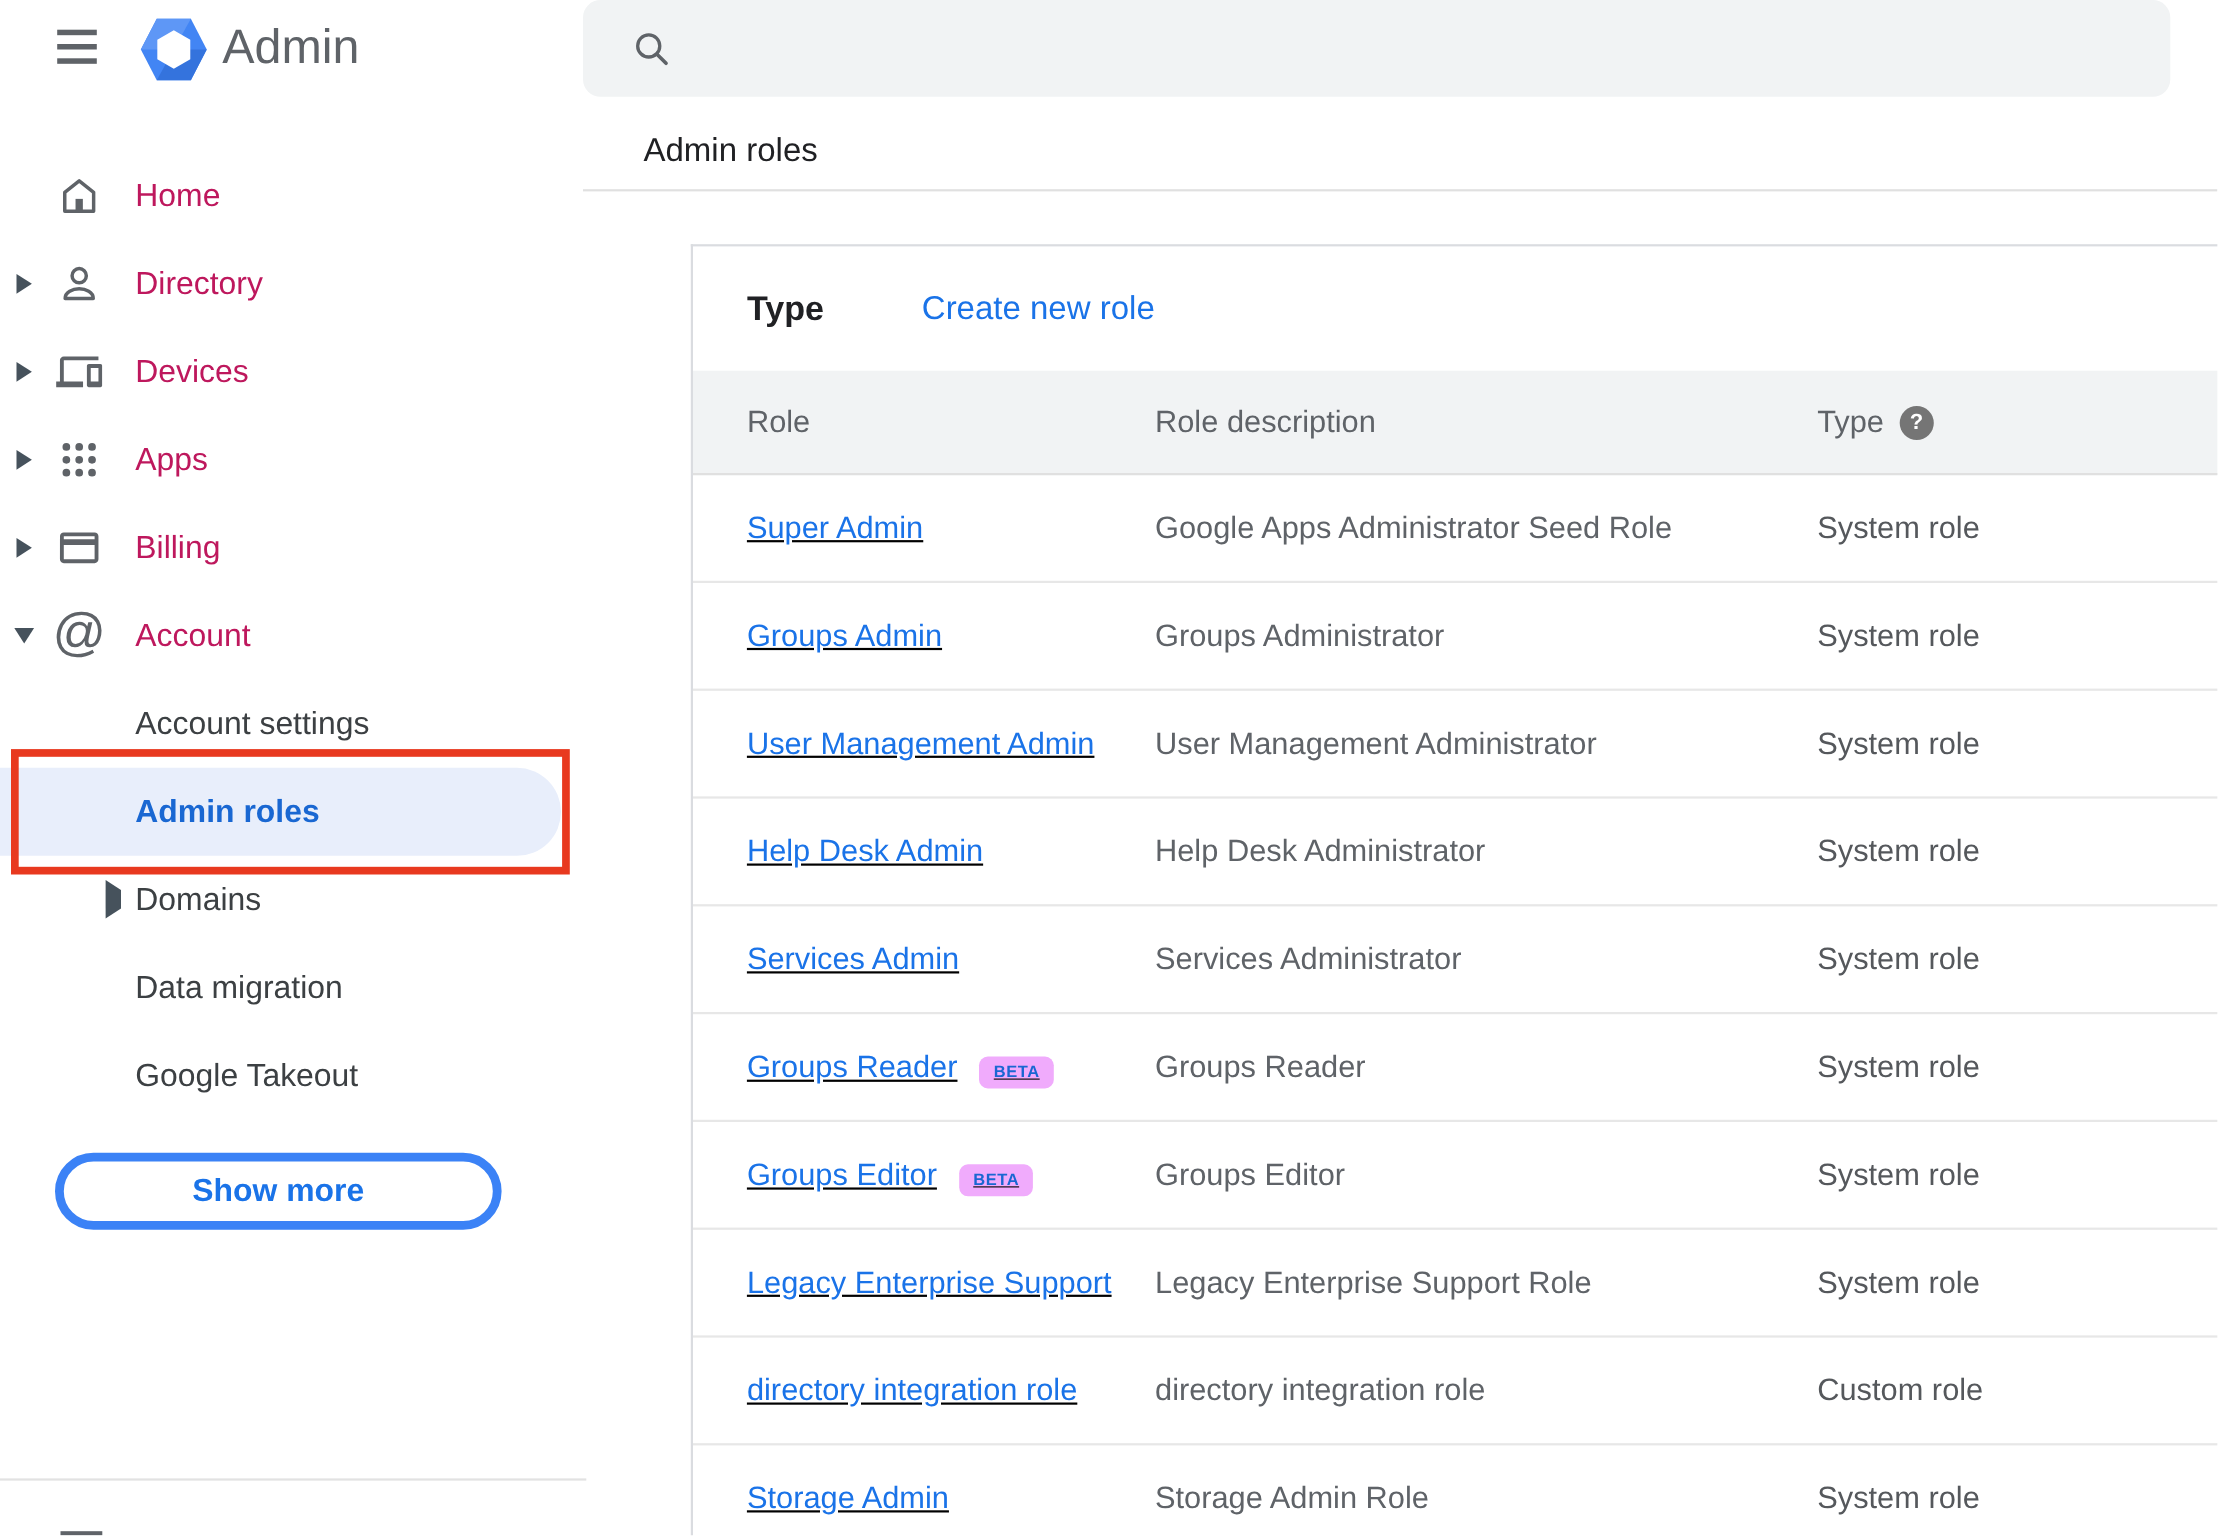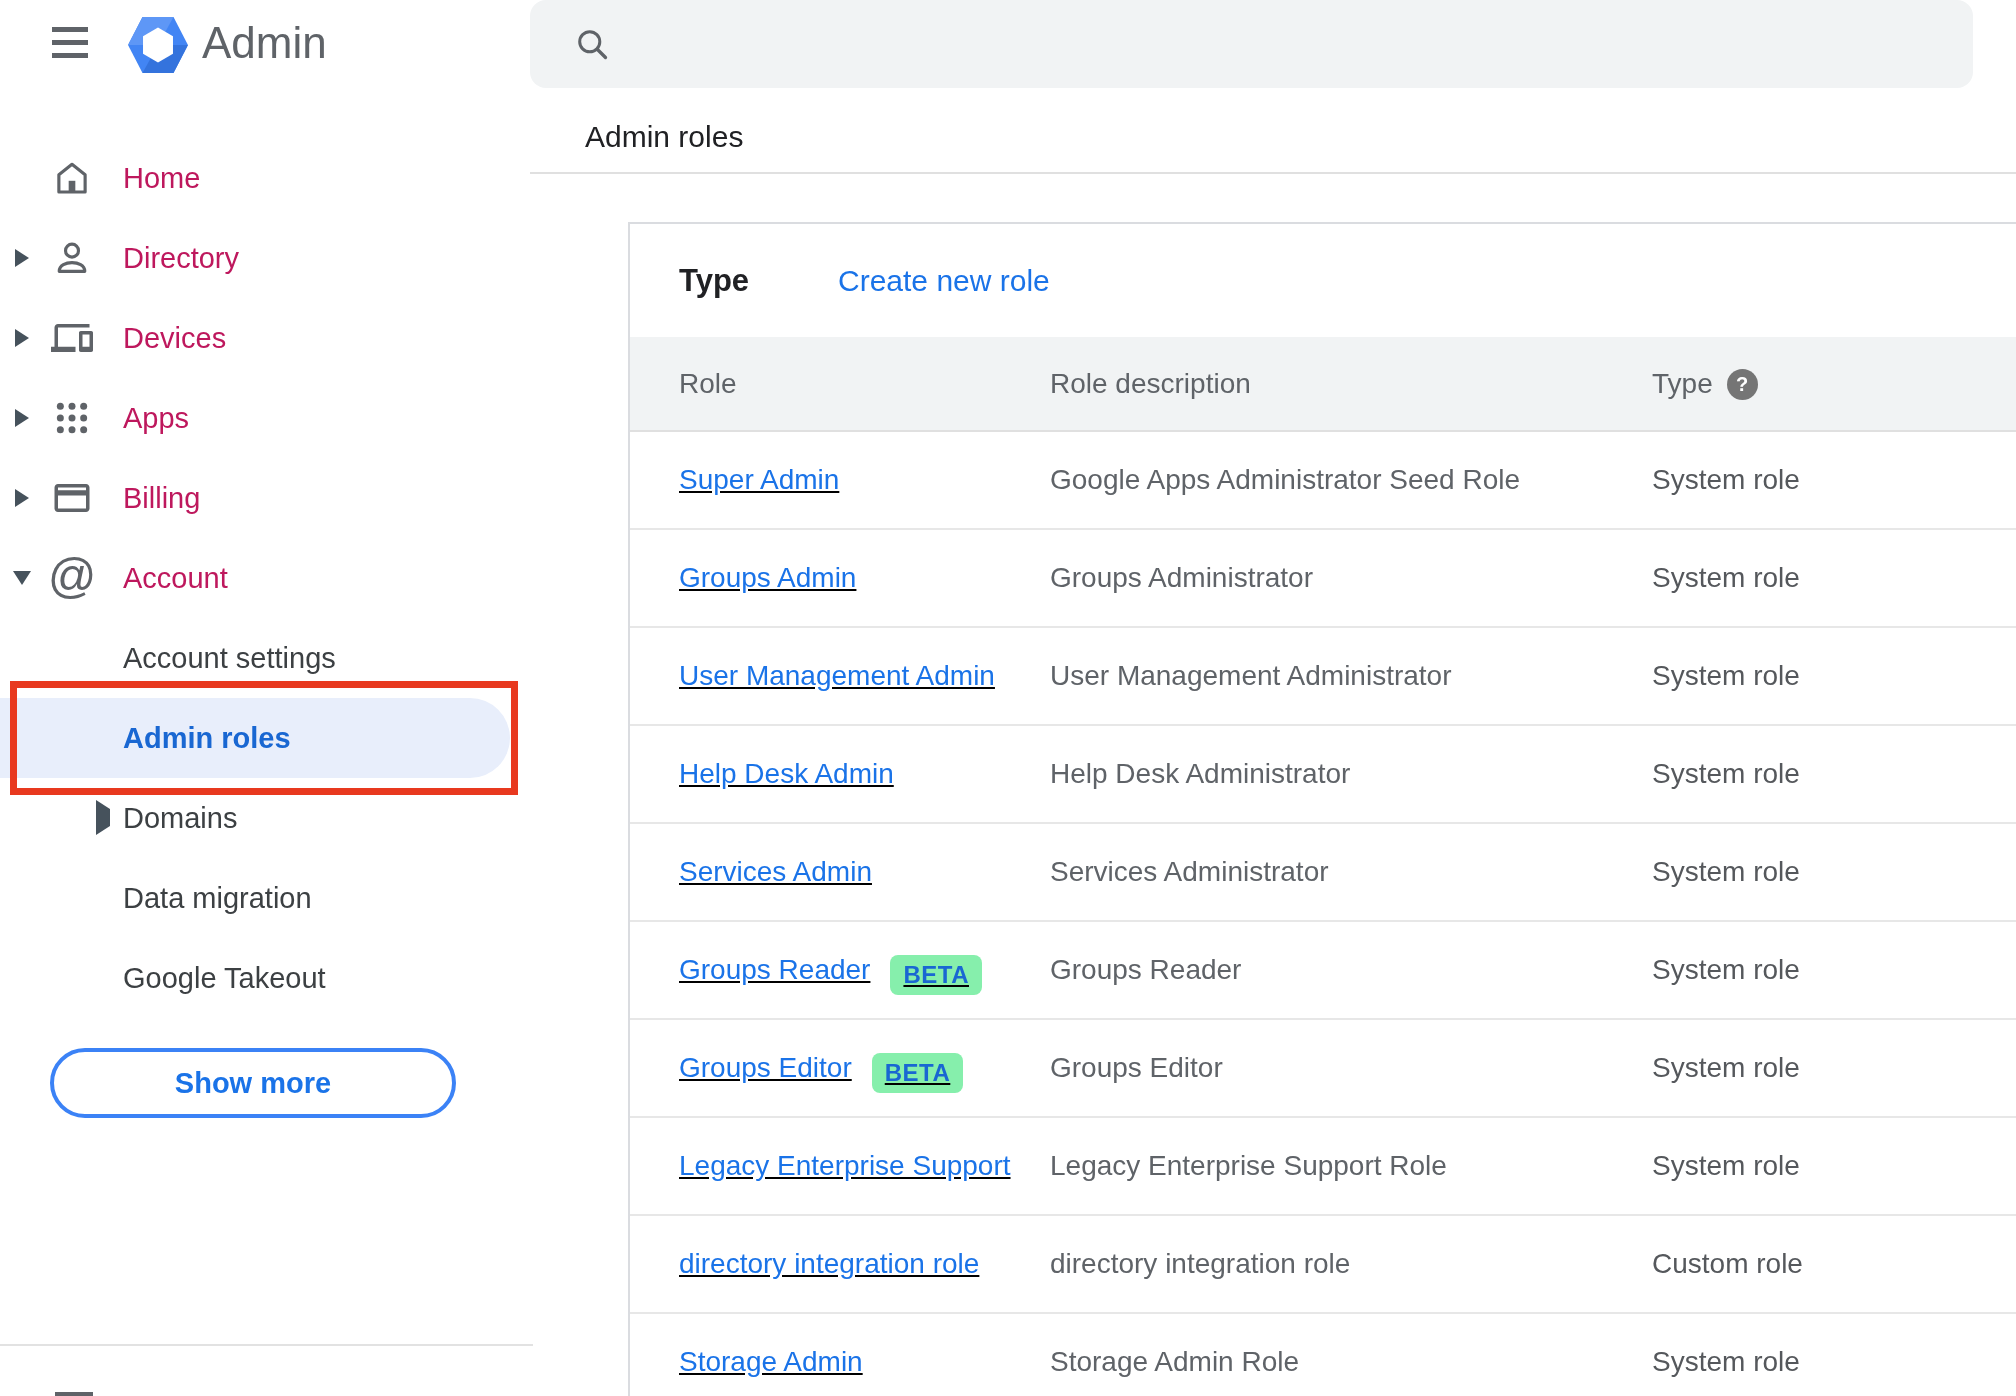--- a/index.html
+++ b/index.html
@@ -24,21 +24,21 @@
   .sub-label{font-size:29px;color:#3c4043;white-space:nowrap;position:relative;z-index:3;}
   .sub-label.selected{color:#1967d2;font-weight:700;}
   .sub-arrow{position:absolute;left:96px;top:50%;transform:translateY(-50%);}
   .arrow-right{width:0;height:0;border-left:14px solid #46525c;border-top:9px solid transparent;border-bottom:9px solid transparent;}
   .arrow-down{width:0;height:0;border-top:14px solid #46525c;border-left:9px solid transparent;border-right:9px solid transparent;}
   .at-glyph{font-size:48px;line-height:1;color:#5f6368;transform:translateY(-2px);}
 
   .pill-highlight{position:absolute;left:0;top:698px;width:510px;height:80px;background:#e8eefb;border-radius:0 40px 40px 0;z-index:1;}
   .red-annotation{position:absolute;left:10px;top:681px;width:508px;height:114px;border:7px solid #e8391f;z-index:4;pointer-events:none;}
 
-  .show-more{position:absolute;left:50px;top:1048px;width:406px;height:70px;background:#fff;border:4px solid #3b82f6;border-radius:35px;color:#1a73e8;font-size:29px;font-weight:700;font-family:inherit;cursor:pointer;}
+  .show-more{position:absolute;left:50px;top:1048px;width:406px;height:70px;background:#fff;border:8px solid #3b82f6;border-radius:35px;color:#1a73e8;font-size:29px;font-weight:700;font-family:inherit;cursor:pointer;}
   .sb-footer-divider{position:absolute;left:0;top:1344px;width:533px;height:2px;background:#e2e2e2;}
   .sb-footer-icon{position:absolute;left:55px;top:1392px;width:38px;height:4px;background:#5f6368;}
 
   
   .searchbar{position:absolute;left:530px;top:0;width:1443px;height:88px;background:#f1f3f4;border-radius:16px;cursor:text;}
   .search-icon{position:absolute;left:44px;top:26px;}
   .search-ph{position:absolute;left:115px;top:50%;transform:translateY(-50%);font-size:30px;color:#80868b;white-space:nowrap;}
   .breadcrumb{position:absolute;left:585px;top:120px;font-size:30px;color:#202124;}
   .content-divider{position:absolute;left:530px;top:172px;width:1486px;height:2px;background:#e0e0e0;}
 
@@ -51,21 +51,21 @@
   .cell{position:absolute;top:50%;transform:translateY(-50%);font-size:28px;white-space:nowrap;}
   .col-role{left:49px;}
   .col-desc{left:420px;}
   .col-type{left:1022px;}
   .thead .cell{color:#5f6368;}
   .col-type{display:flex;align-items:flex-end;gap:14px;}
   .help{display:inline-flex;width:31px;height:31px;border-radius:50%;background:#757575;color:#fff;font-size:20px;font-weight:700;align-items:center;justify-content:center;cursor:pointer;}
   .trow{position:relative;height:98px;border-bottom:2px solid #e7e7e7;}
   .trow .col-role{display:flex;align-items:center;gap:20px;text-decoration:underline;}
   .role-link{color:#1a73e8;text-decoration:none;font-size:28px;cursor:pointer;}
-  .beta{display:inline-block;background:#86efac;color:#1967d2;font-size:24px;font-weight:700;letter-spacing:0.5px;padding:6px 13px;border-radius:8px;margin-top:10px;}
+  .beta{display:inline-block;background:#f0abfc;color:#1967d2;font-size:15px;font-weight:700;letter-spacing:0.5px;padding:6px 13px;border-radius:8px;margin-top:10px;}
   .desc{color:#5f6368;}
   .type{color:#55585c;}
 </style>
 </head>
 <body>
 
 <div class="screen">
 
   <aside class="sidebar">
     <div class="sb-header">

